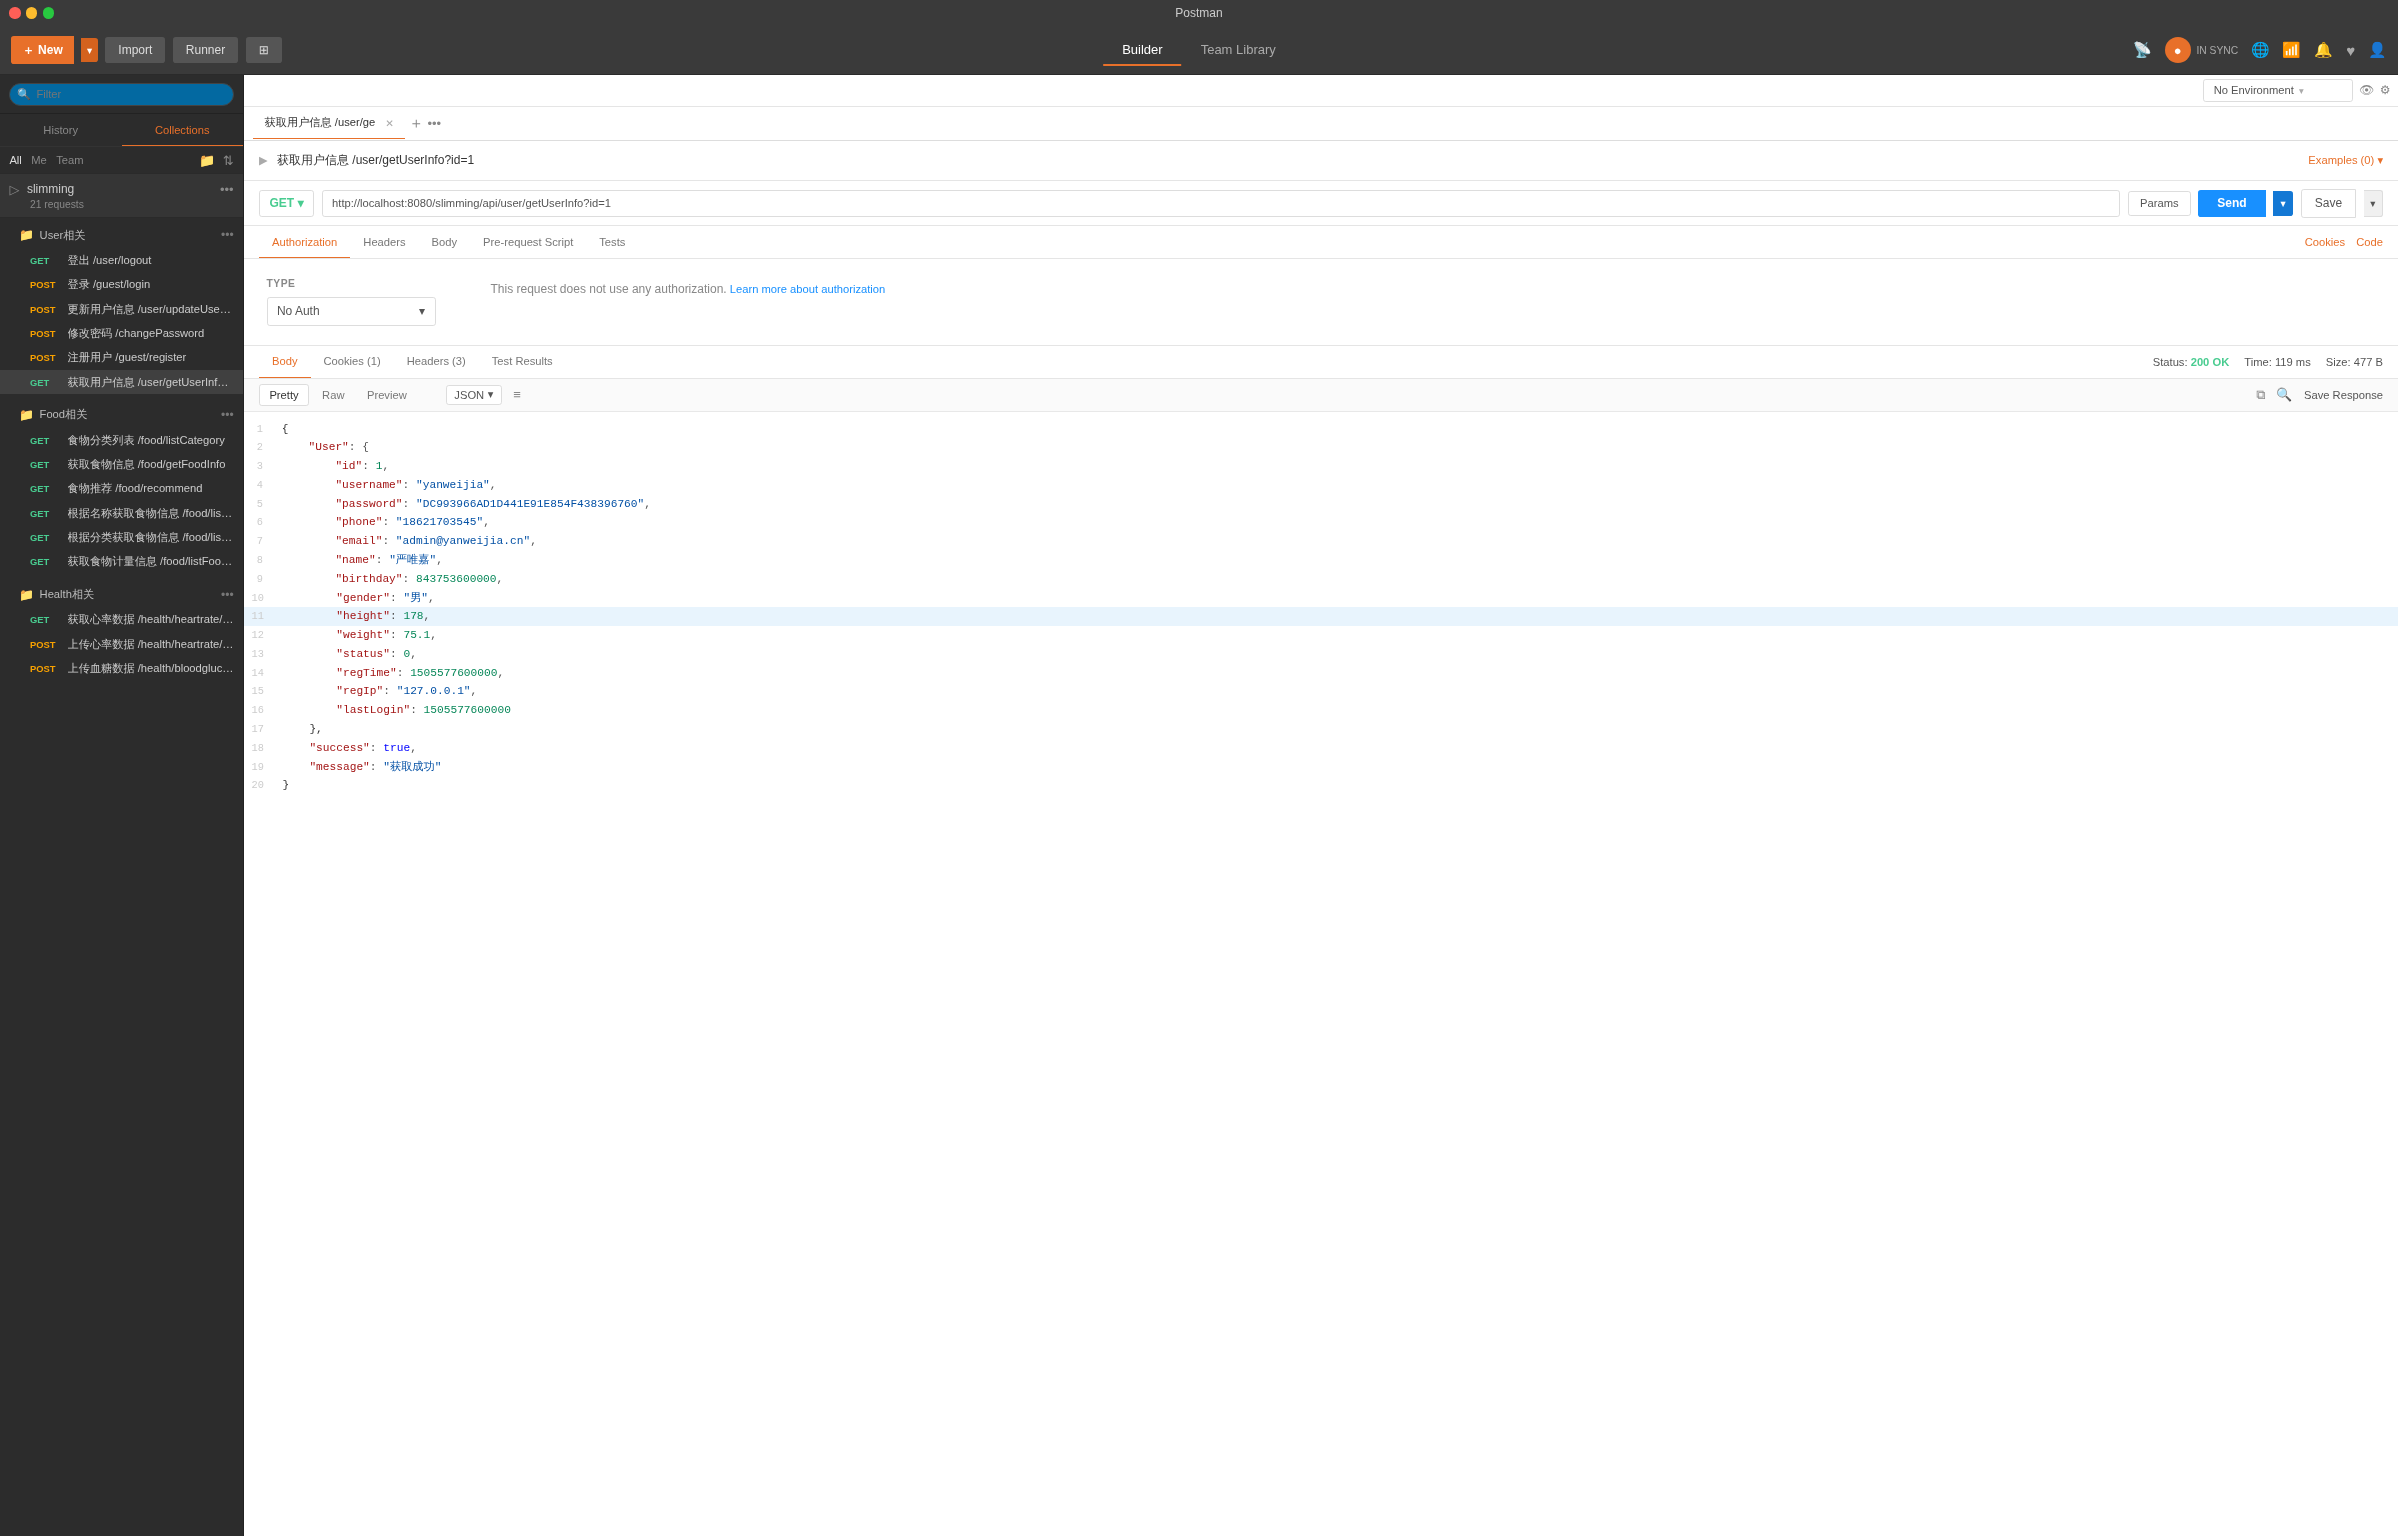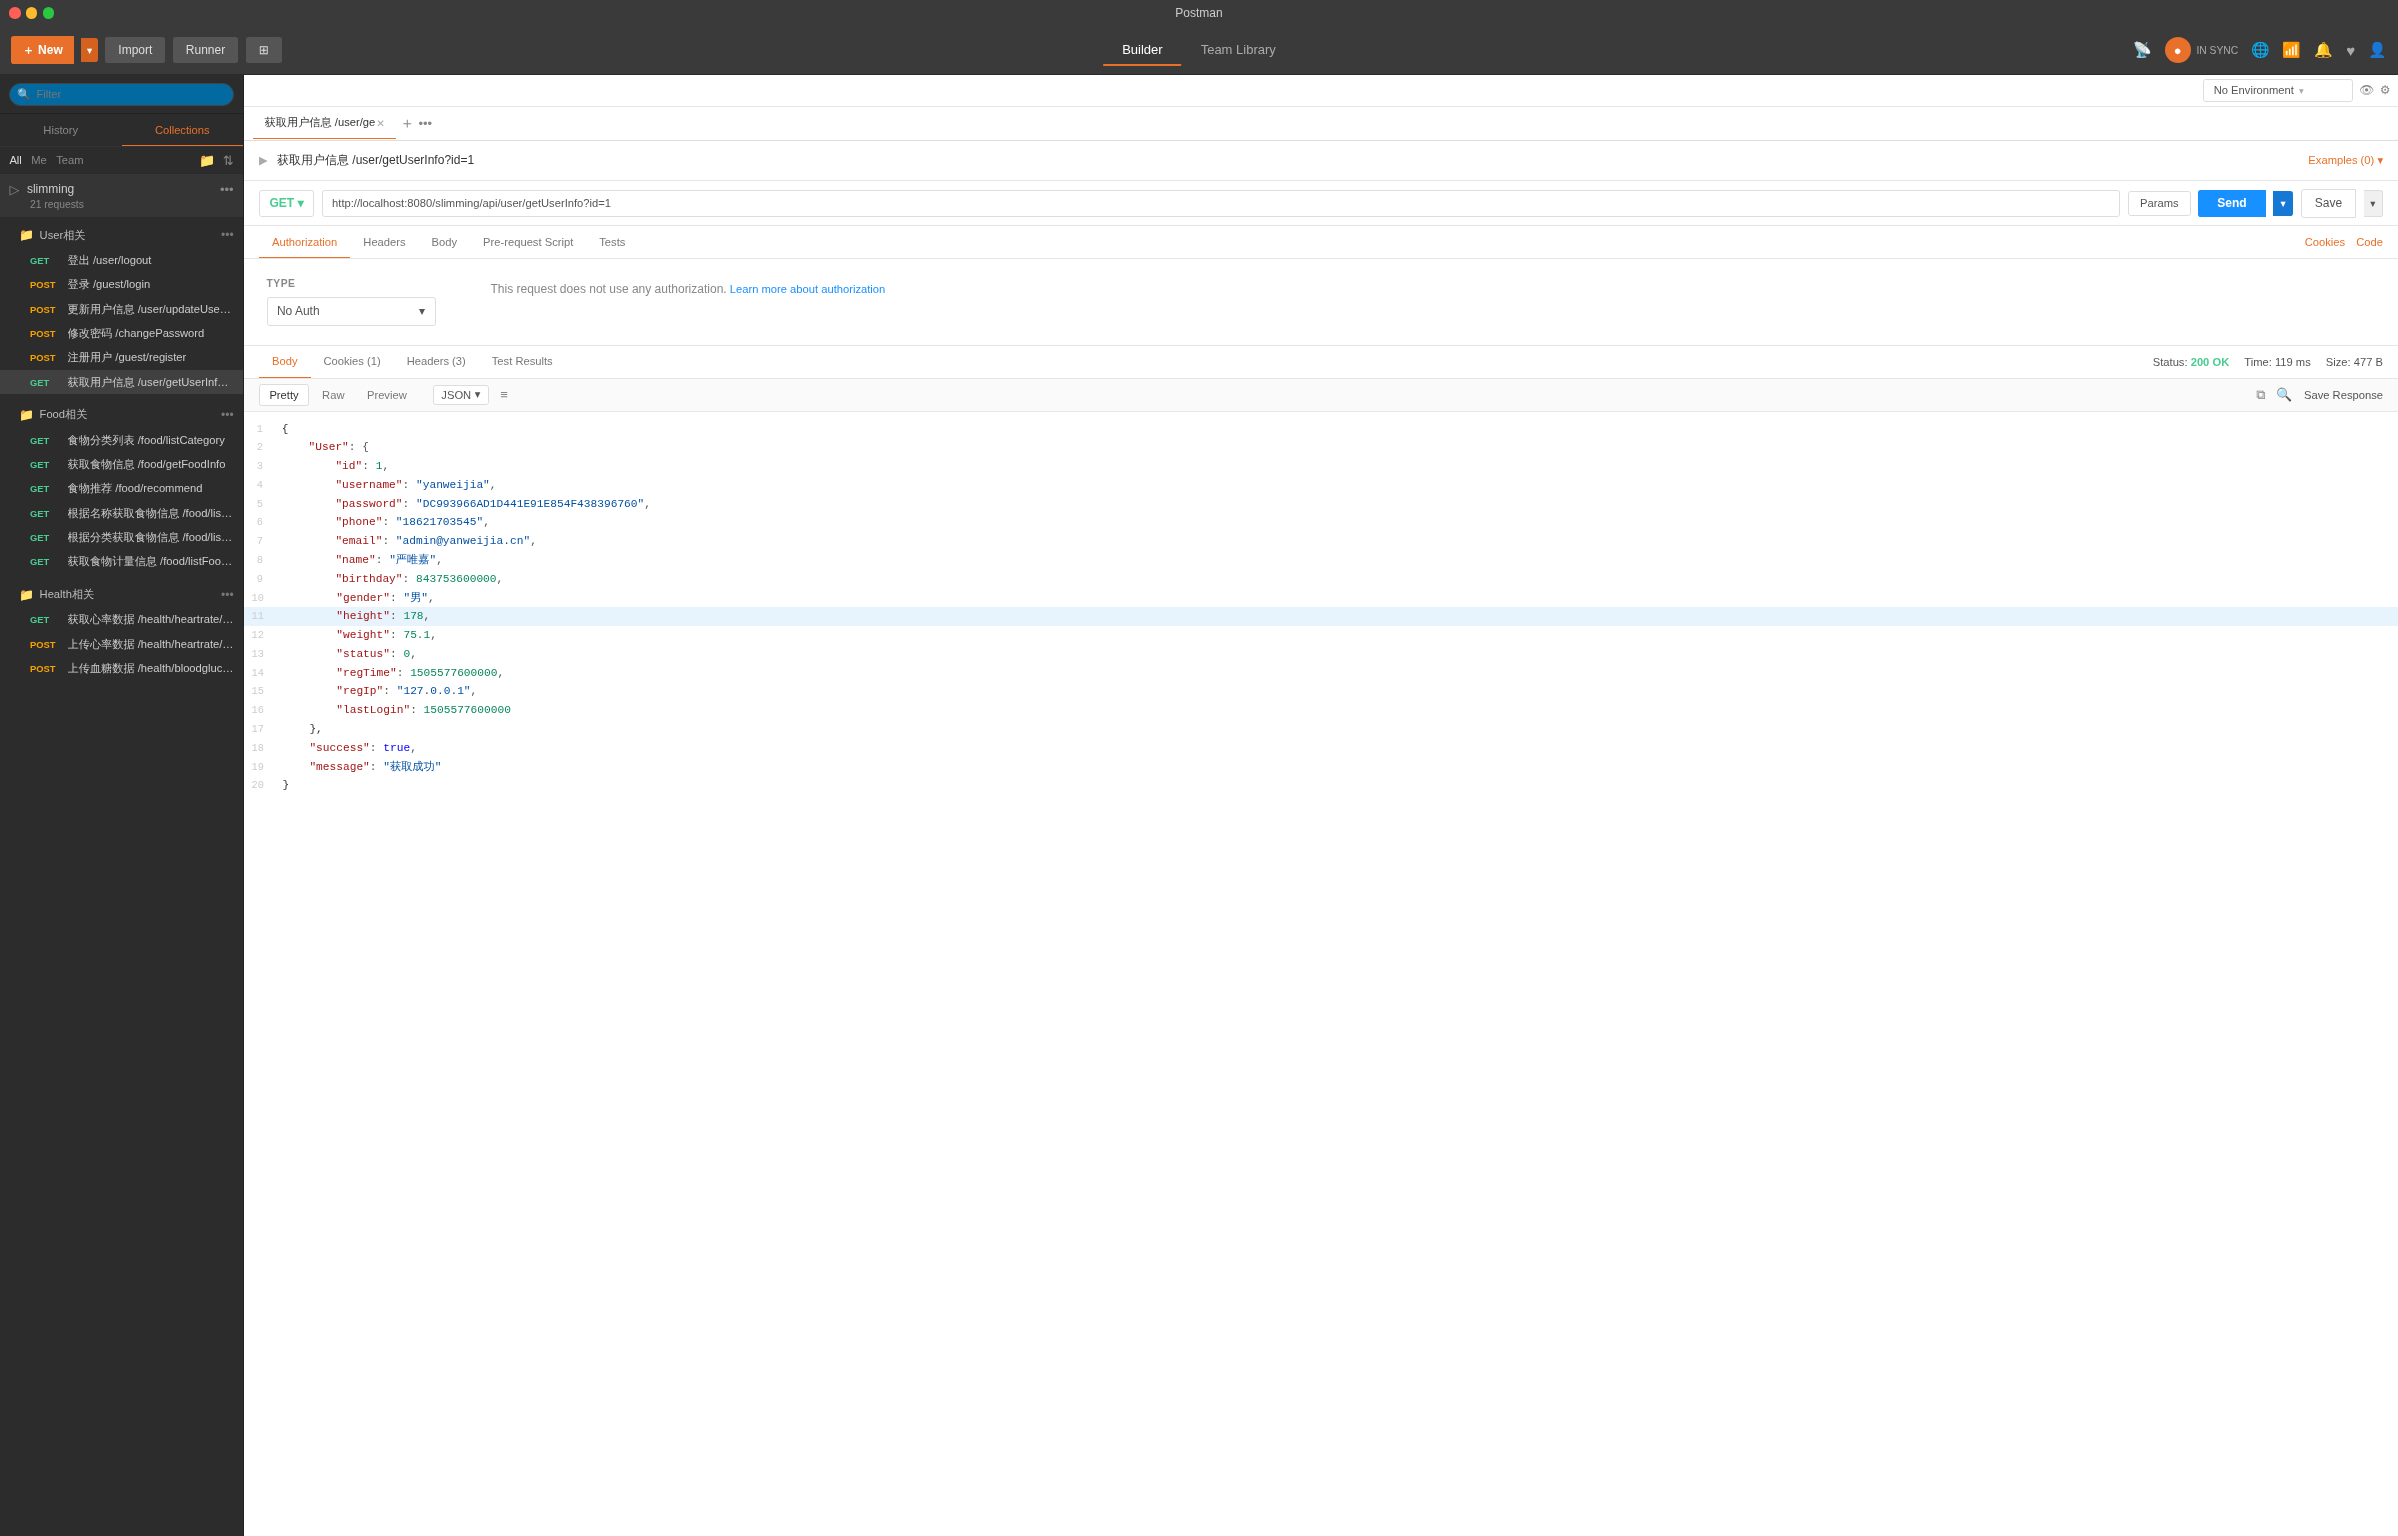--- a/index.html
+++ b/index.html
@@ -211,21 +211,21 @@
       background: #fff;
       border-bottom: 0.9px solid #ddd;
       display: flex;
       align-items: center;
       padding: 0 9.4px;
       min-height: 34px;
     }
     .req-tab {
       display: flex;
       align-items: center;
-      gap: 1px;
+      gap: 10px;
       padding: 7.5px 11.2px;
       font-size: 11.2px;
       color: #555;
       cursor: pointer;
       border-bottom: 1.9px solid transparent;
       white-space: nowrap;
     }
     .req-tab.active {
       border-bottom: 1.9px solid #e8702a;
       color: #333;
@@ -422,21 +422,21 @@
     }
     .rv-tab.active {
       background: #fff;
       color: #333;
       border: 0.9px solid #ddd;
     }
     .rv-format {
       display: flex;
       align-items: center;
       gap: 3.7px;
-      margin-left: 13px;
+      margin-left: 26px;
       background: #fff;
       border: 0.9px solid #ddd;
       border-radius: 2.8px;
       padding: 2.8px 7.5px;
       font-size: 11.2px;
       color: #555;
       cursor: pointer;
     }
     .rv-actions { margin-left: auto; display: flex; gap: 11.2px; align-items: center; }
     .rv-action { color: #888; font-size: 13px; cursor: pointer; }

